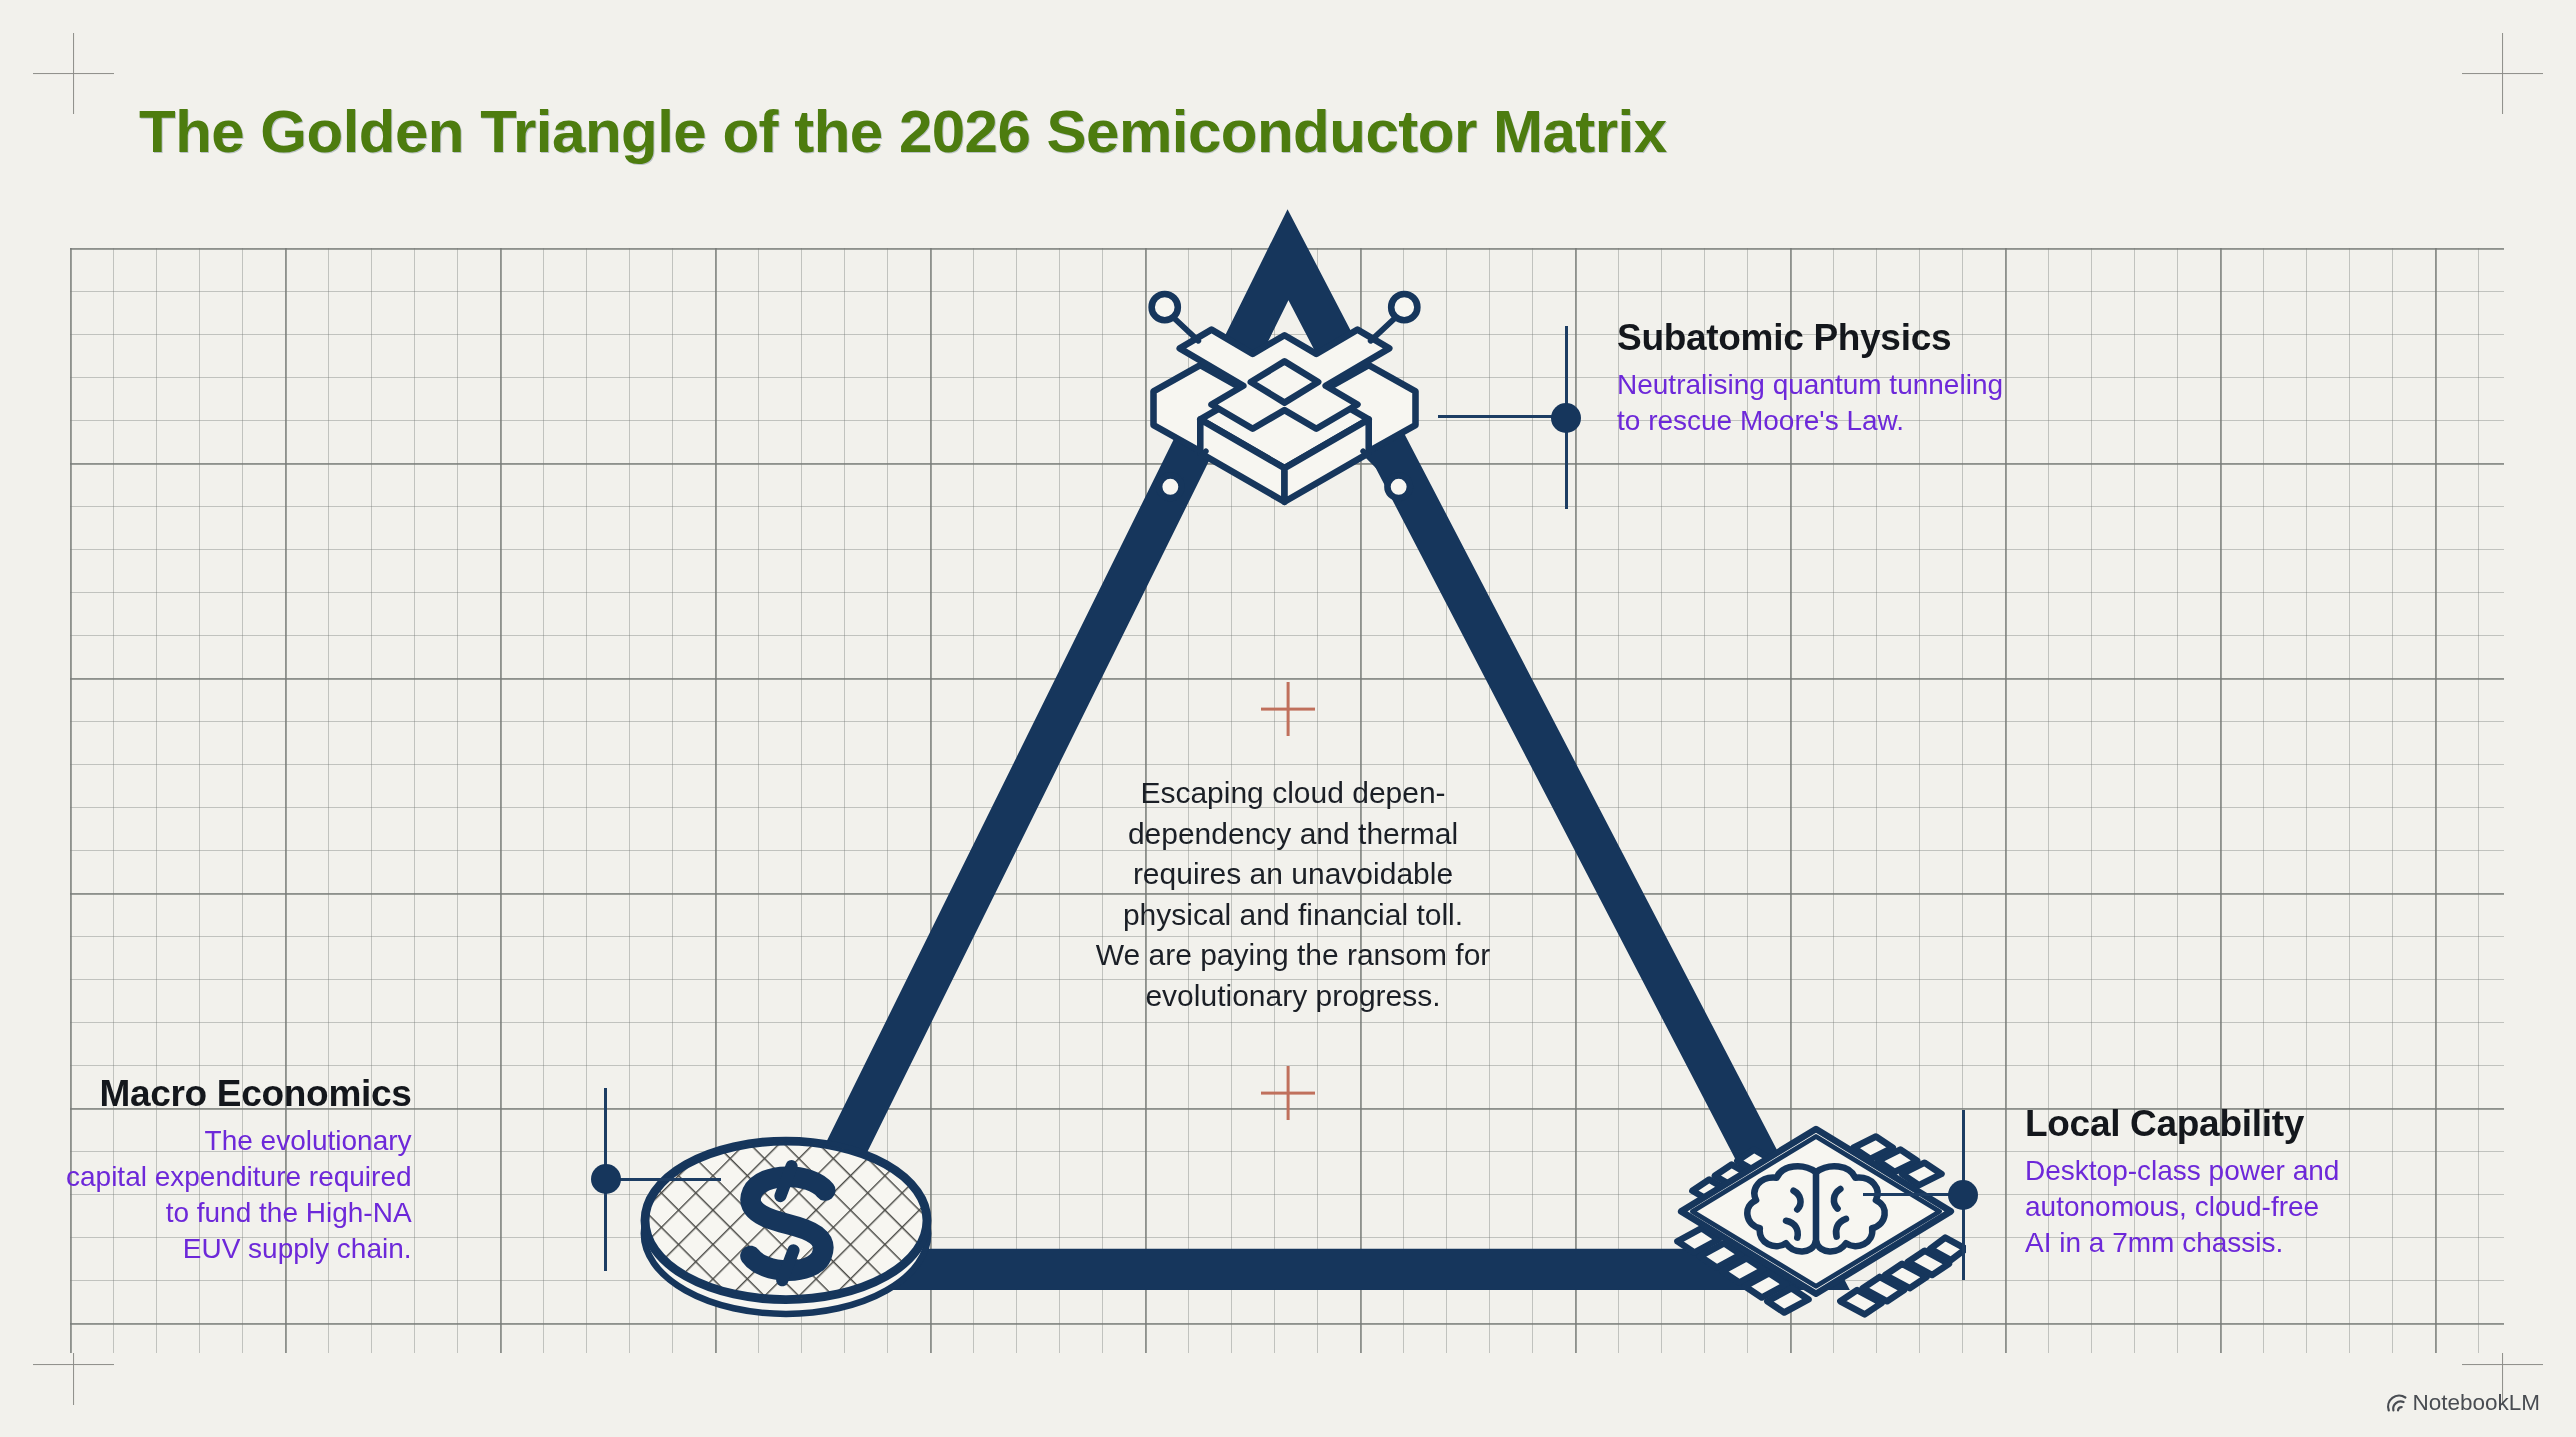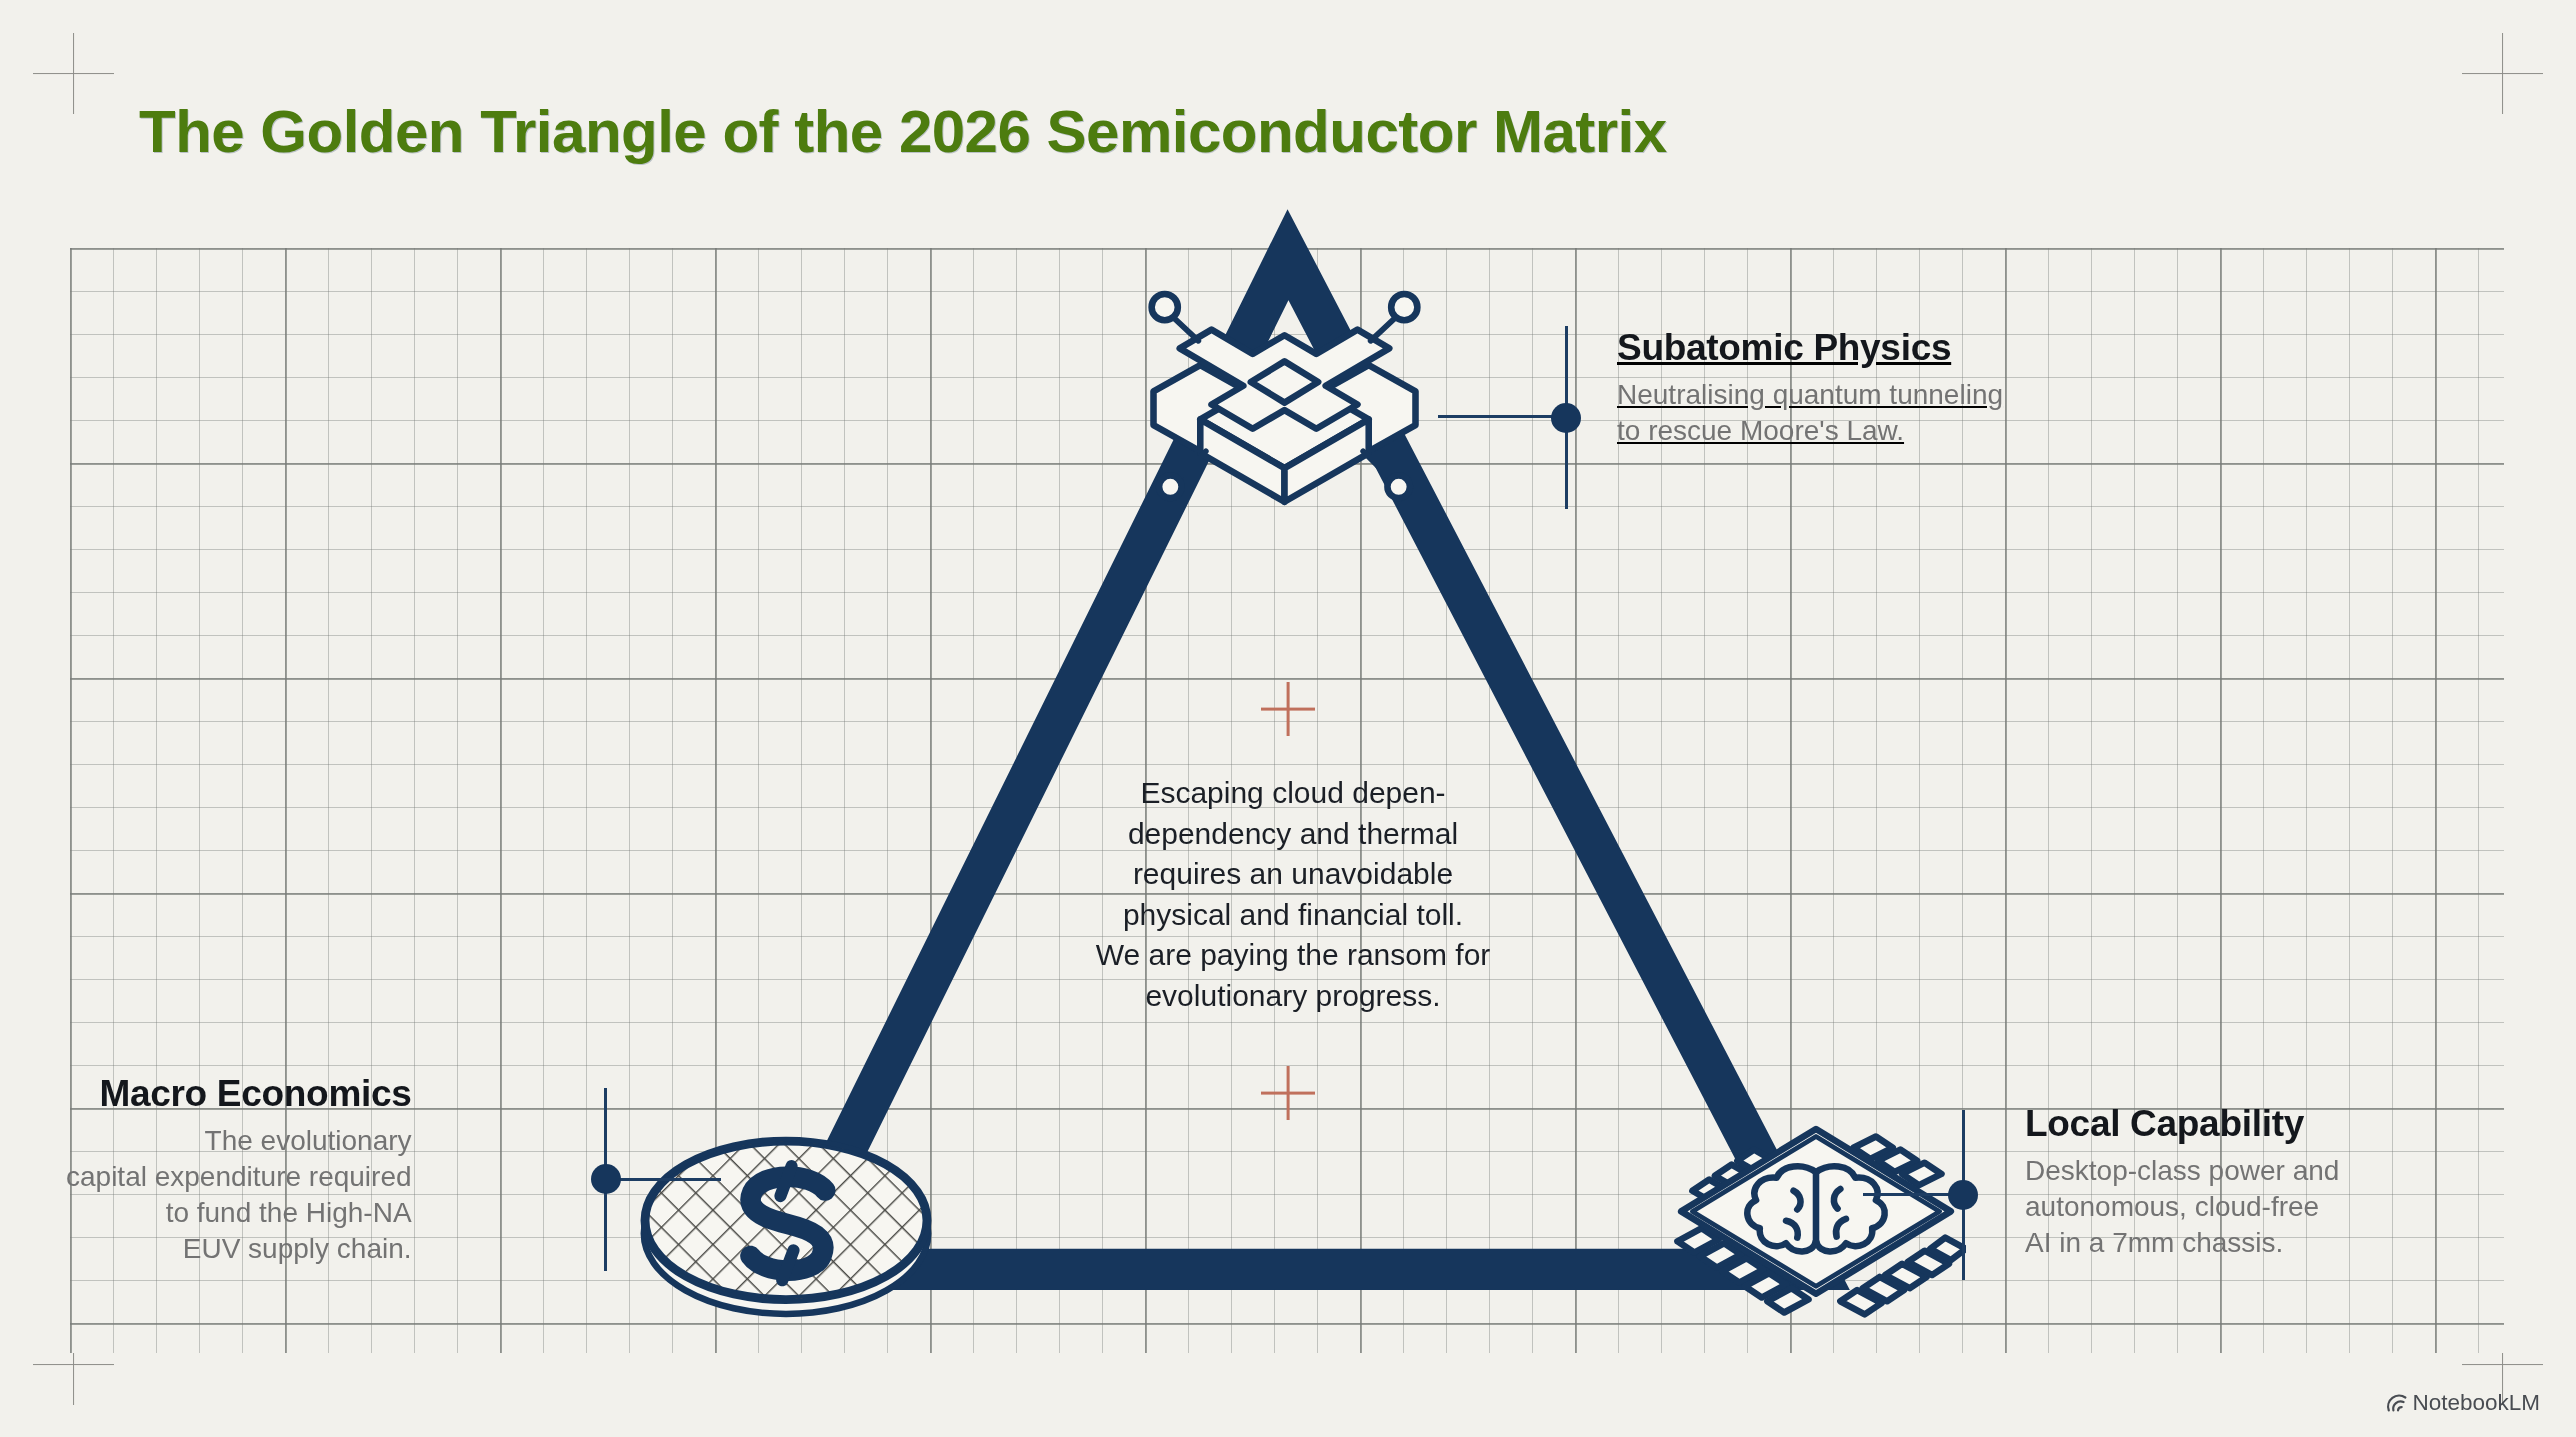--- a/index.html
+++ b/index.html
@@ -65,26 +65,26 @@
   #node-wafer{ left:627px; top:1123px; width:318px; height:206px; }
   #node-chip{ left:1666px; top:1114px; width:300px; height:206px; }
 
   
   .callout{ position:absolute; }
   .callout .head{
     font-size:37px; font-weight:bold; color:#14171c;
     letter-spacing:-0.3px; white-space:nowrap; line-height:1.05;
   }
   .callout .body{
-    font-size:28px; color:#737373; line-height:1.28; margin-top:9.4px;
+    font-size:28px; color:#6d28d9; line-height:1.28; margin-top:9.4px;
     font-weight:500;
   }
   .callout .body div{ white-space:nowrap; }
 
-  #callout-physics{ left:1617px; top:329px;text-decoration:underline; }
+  #callout-physics{ left:1617px; top:319px; }
   #callout-local{ left:2025px; top:1105px; }
   #callout-macro{ left:66px; top:1075px; text-align:right; }
   #callout-macro .head{ text-align:right; }
   #callout-macro .body{ text-align:right; }
 
   
   .vrule{ position:absolute; width:2.8px; background:#1d3d63; }
   .hrule{ position:absolute; height:2.8px; background:#1d3d63; }
   .dot{ position:absolute; width:30px; height:30px; border-radius:50%; background:#16365c; }
 

